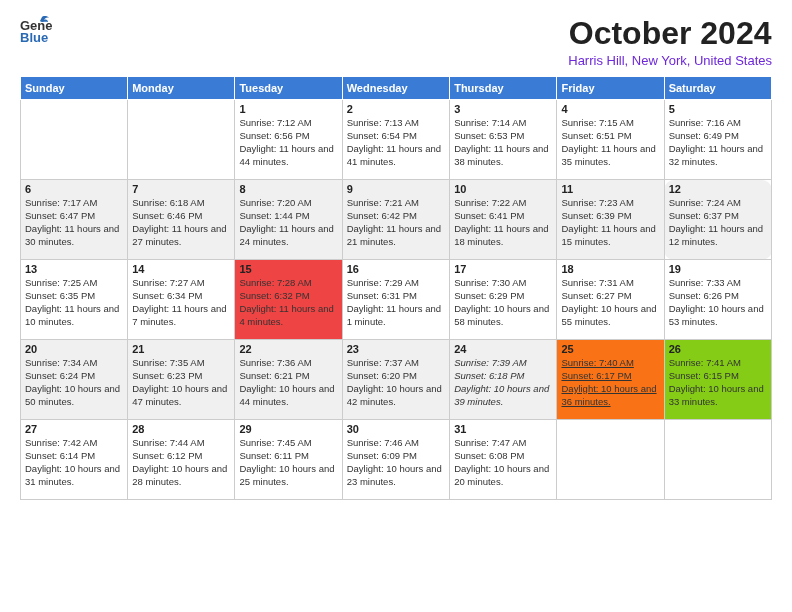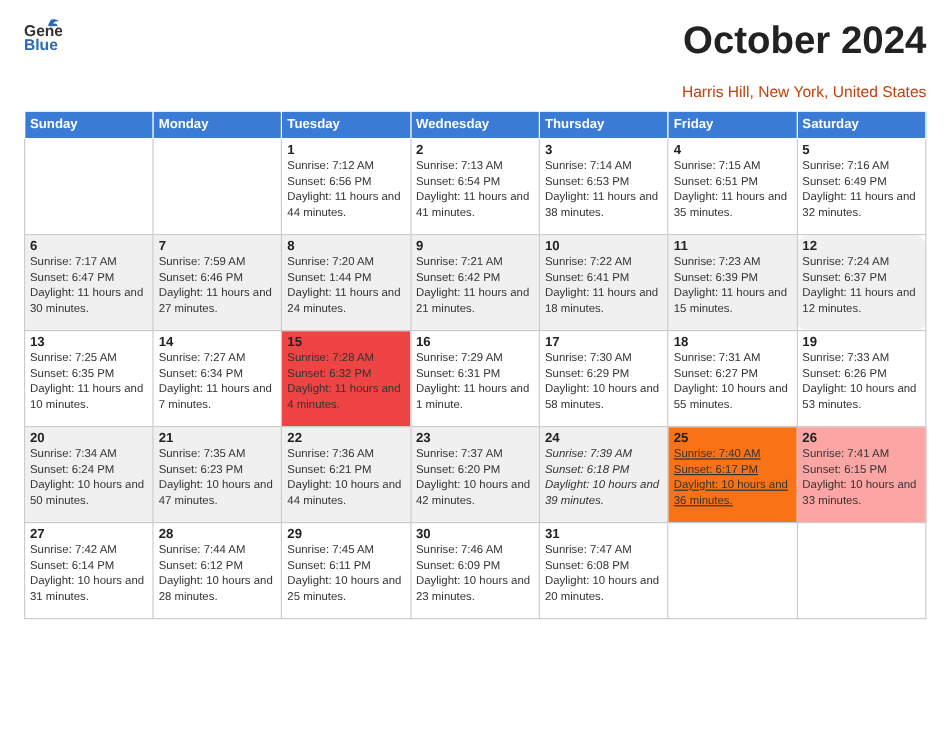--- a/index.html
+++ b/index.html
@@ -26,32 +26,32 @@
       display: flex;
       flex-direction: column;
       align-items: flex-start;
     }
     .logo-text-group {
       display: flex;
       align-items: center;
       gap: 2px;
     }
     .title-section {
-      text-align: right;
+      text-align: center;
     }
     .month-title {
       font-size: 32px;
       font-weight: bold;
       color: #222;
       line-height: 1.1;
     }
     .location {
       font-size: 13px;
-      color: #c2410c;
-      margin-top: 18px;
+      color: #6d28d9;
+      margin-top: 2px;
     }
     .calendar-table {
       width: 100%;
       border-collapse: collapse;
       font-size: 10px;
     }
     .calendar-table th {
       background-color: #3a7bd5;
       color: #fff;
       padding: 5px 4px;
@@ -167,21 +167,21 @@
         </tr>
         <tr>
           <td style="background-color: rgb(240, 240, 240);">
             <span class="day-num">6</span>
             <div class="day-detail" style="white-space: pre-line;">Sunrise: 7:17 AM
 Sunset: 6:47 PM
 Daylight: 11 hours and 30 minutes.</div>
           </td>
           <td style="background-color: rgb(240, 240, 240);">
             <span class="day-num">7</span>
-            <div class="day-detail" style="white-space: pre-line;">Sunrise: 7:59 AM
+            <div class="day-detail" style="white-space: pre-line;">Sunrise: 6:18 AM
 Sunset: 6:46 PM
 Daylight: 11 hours and 27 minutes.</div>
           </td>
           <td style="background-color: rgb(240, 240, 240);">
             <span class="day-num">8</span>
             <div class="day-detail" style="white-space: pre-line;">Sunrise: 7:20 AM
 Sunset: 1:44 PM
 Daylight: 11 hours and 24 minutes.</div>
           </td>
           <td style="background-color: rgb(240, 240, 240);">
@@ -283,21 +283,21 @@
             <div class="day-detail" style="white-space: pre-line; font-style: italic;">Sunrise: 7:39 AM
 Sunset: 6:18 PM
 Daylight: 10 hours and 39 minutes.</div>
           </td>
           <td style="background-color: #f97316;">
             <span class="day-num">25</span>
             <div class="day-detail" style="white-space: pre-line; text-decoration: underline;">Sunrise: 7:40 AM
 Sunset: 6:17 PM
 Daylight: 10 hours and 36 minutes.</div>
           </td>
-          <td style="background-color: #fca5a5;">
+          <td style="background-color: #84cc16;">
             <span class="day-num">26</span>
             <div class="day-detail" style="white-space: pre-line;">Sunrise: 7:41 AM
 Sunset: 6:15 PM
 Daylight: 10 hours and 33 minutes.</div>
           </td>
         </tr>
         <tr>
           <td style="background-color: rgb(255, 255, 255);">
             <span class="day-num">27</span>
             <div class="day-detail" style="white-space: pre-line;">Sunrise: 7:42 AM

